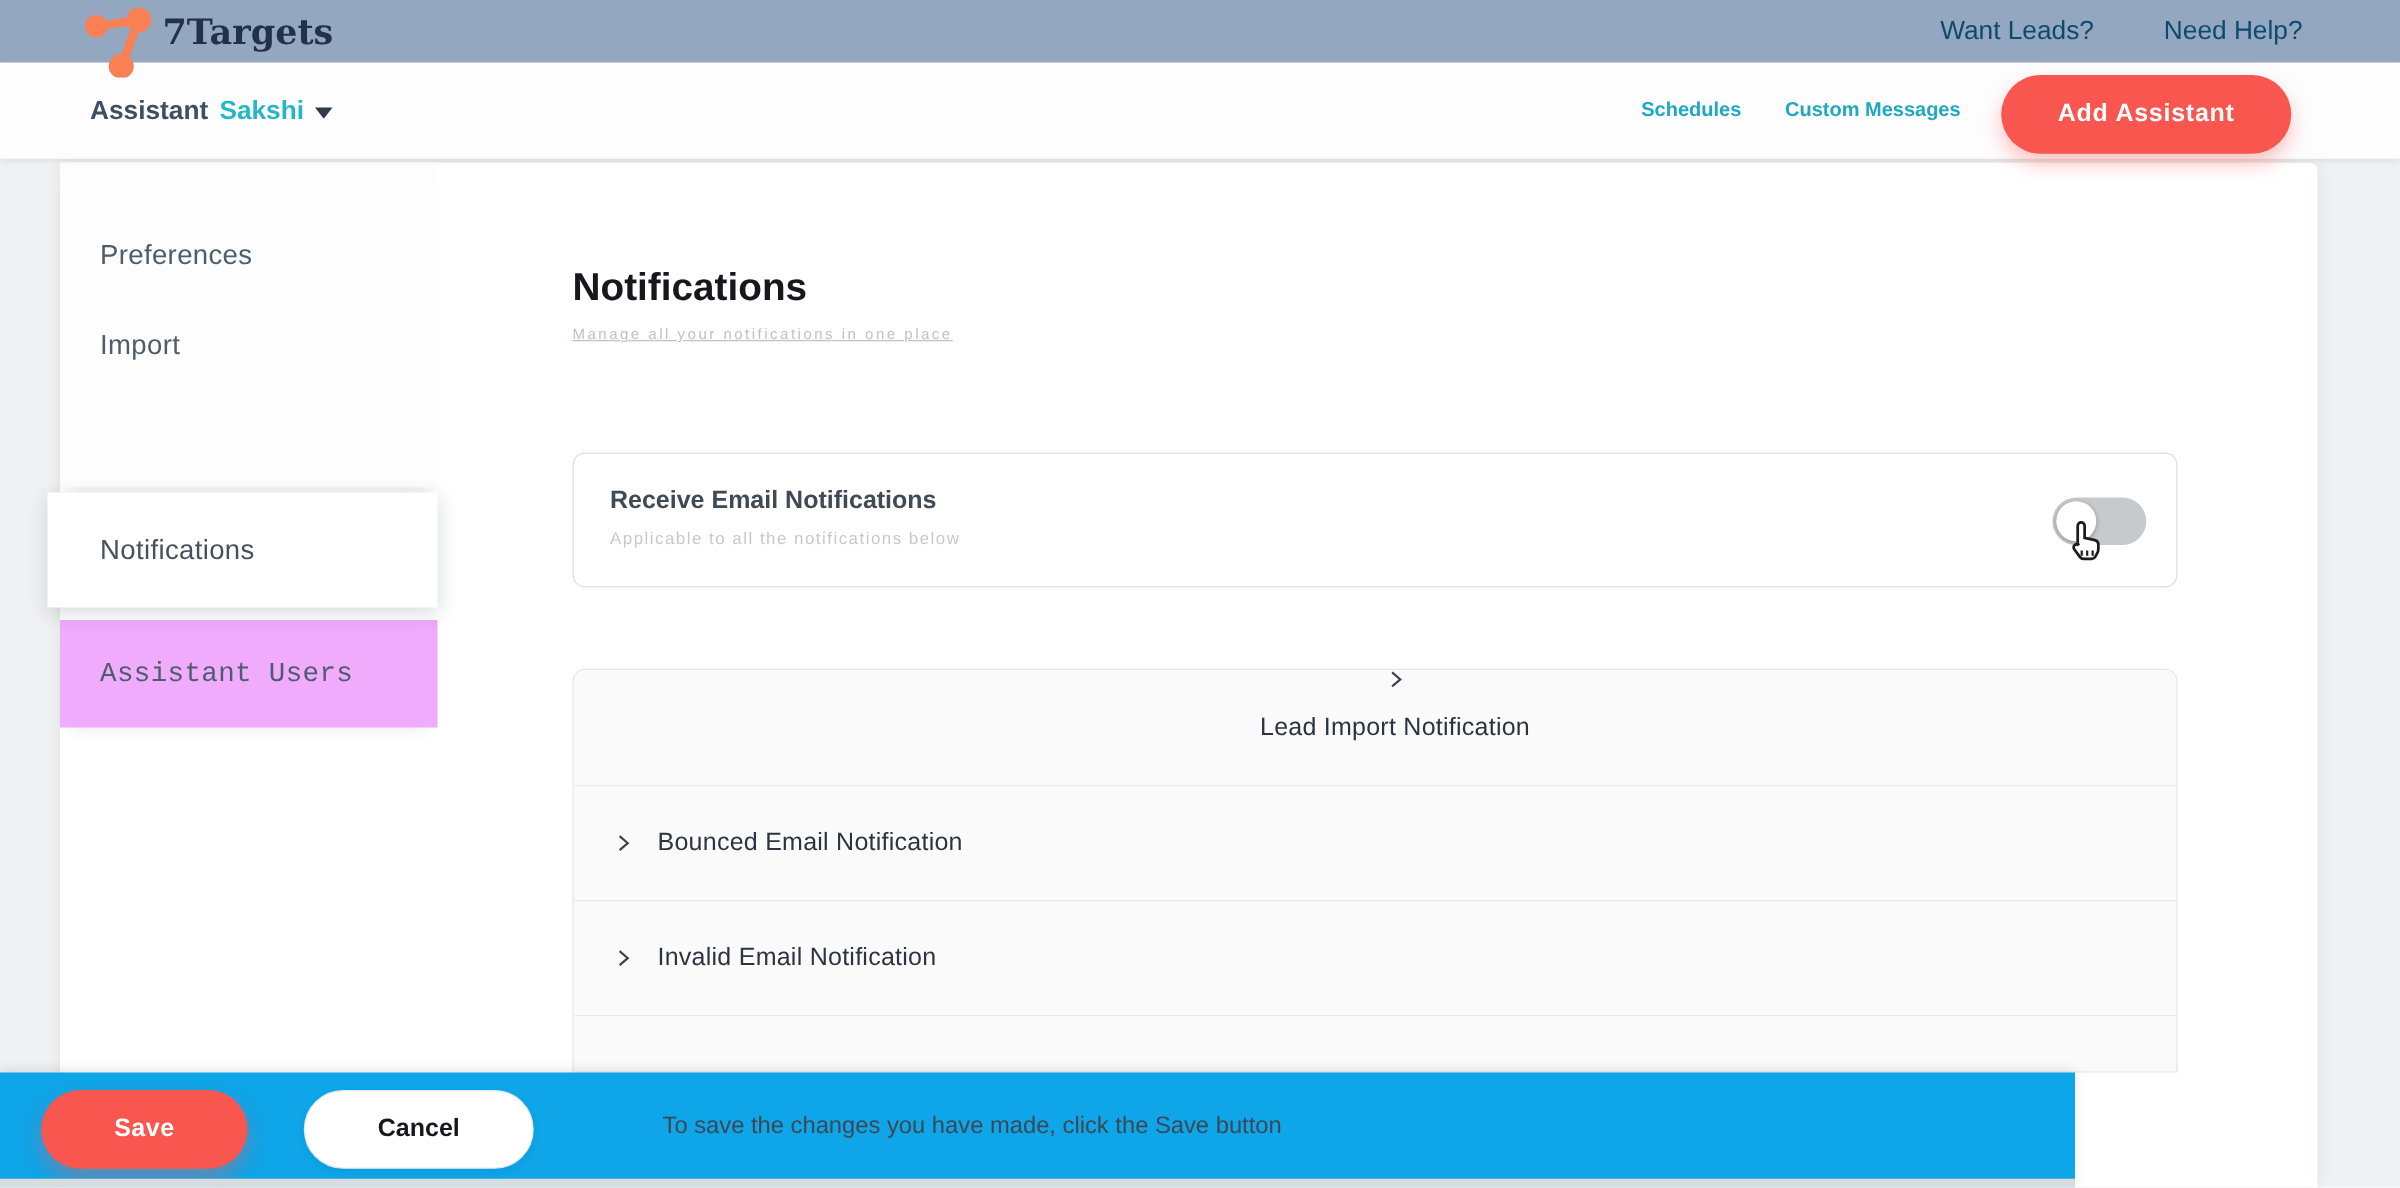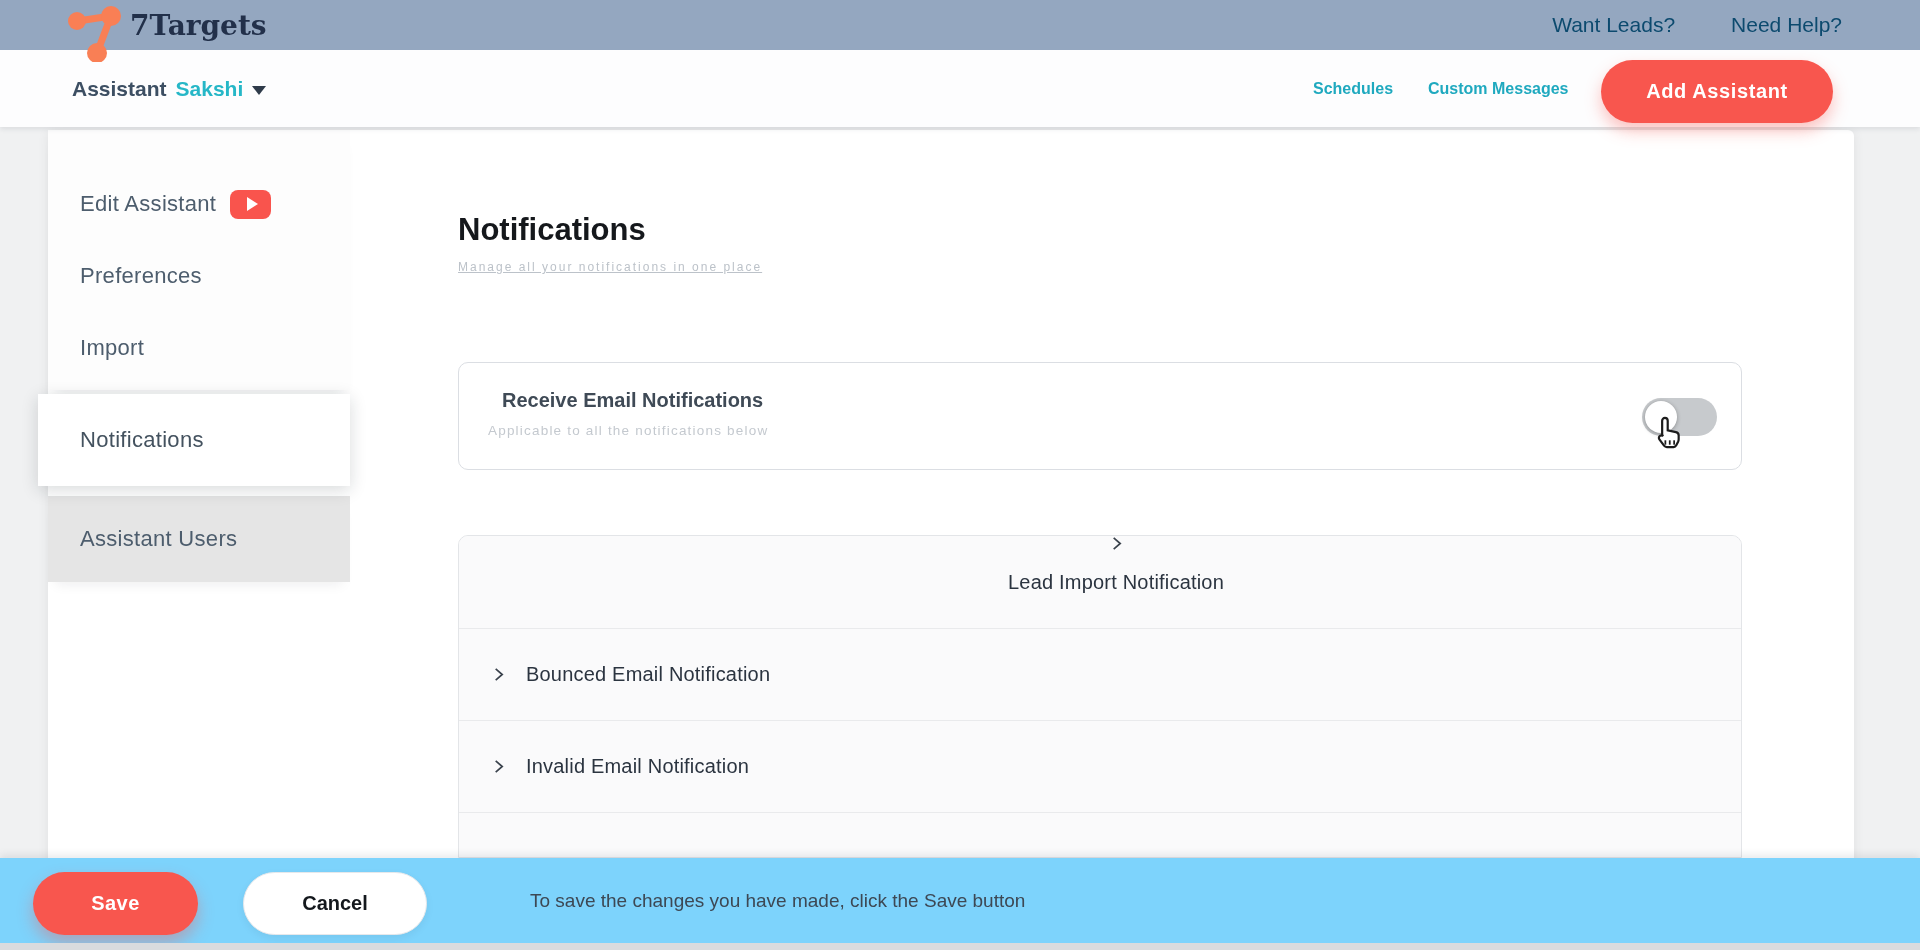--- a/index.html
+++ b/index.html
@@ -37,54 +37,54 @@
 
   
   .sidebar { position:absolute; left:0; top:0; width:302px; height:100%; }
   .sidebar-group-top { position:absolute; left:0; top:0; width:100%; height:260px; background:#fdfdfd;
                        box-shadow:0 10px 12px -8px rgba(20,30,40,0.10); padding-top:38px; }
   .sidebar-item { height:72px; display:flex; align-items:center; padding-left:32px;
                   font-size:22px; color:#4d5d6d; letter-spacing:0.3px; cursor:pointer; }
   .sidebar-item-active { position:absolute; left:-10px; top:264px; width:312px; height:92px; background:#ffffff;
                          display:flex; align-items:center; padding-left:42px; font-size:22px; color:#44525f;
                          letter-spacing:0.3px; box-shadow:0 4px 16px rgba(20,30,40,0.16); z-index:6; cursor:pointer; }
-  .sidebar-group-bottom { position:absolute; left:0; top:366px; width:100%; height:86px; background:#e5e5e5;
-                          box-shadow:0 10px 12px -8px rgba(20,30,40,0.08); }
+  .sidebar-group-bottom { position:absolute; left:0; top:366px; width:100%; height:86px; background:#f0abfc;
+                          box-shadow:0 10px 12px -8px rgba(20,30,40,0.08);font-family:Liberation Mono, monospace; }
   .yt-icon { display:inline-flex; align-items:center; justify-content:center; width:41px; height:29px;
              background:#f9544d; border-radius:8px; margin-left:14px; }
   .yt-icon .play { width:0; height:0; border-top:7px solid transparent; border-bottom:7px solid transparent;
                    border-left:11px solid #fff; margin-left:3px; }
 
   
   .main-pane { position:absolute; left:302px; top:0; right:0; height:100%; }
   .page-title { position:absolute; left:108px; top:82px; font-size:31px; font-weight:700; color:#15181c; }
   .page-subtitle { position:absolute; left:108px; top:130px; font-size:12px; color:#bcc2c9; letter-spacing:2px;text-decoration:underline; }
 
   .toggle-card { position:absolute; left:108px; top:232px; width:1284px; height:108px; background:#fff;
                  border:1px solid #dbdee3; border-radius:10px; }
-  .toggle-card-title { position:absolute; left:29px; top:26px; font-size:20px; font-weight:700; color:#3f4a56;margin-left:14px; }
+  .toggle-card-title { position:absolute; left:29px; top:26px; font-size:20px; font-weight:700; color:#3f4a56; }
   .toggle-card-sub { position:absolute; left:29px; top:60px; font-size:13.5px; color:#c4c9cf; letter-spacing:1.2px; }
   .toggle { position:absolute; right:24px; top:35px; width:75px; height:38px; background:#c7cacd; border-radius:19px; cursor:pointer; }
   .toggle-knob { position:absolute; left:3px; top:3px; width:32px; height:32px; background:#fff; border-radius:50%;
                  box-shadow:0 1px 4px rgba(0,0,0,0.3); }
 
   .accordion { position:absolute; left:108px; top:405px; width:1284px; height:323px; background:#fafafb;
                border:1px solid #e3e5e8; border-radius:10px 10px 0 0; overflow:hidden; }
   .accordion-row { height:92px; display:flex; align-items:center; padding-left:32px; gap:20px;
                    border-top:1px solid #e9eaec; cursor:pointer; background:#fafafb; }
   .accordion-row:first-child { border-top:none;flex-direction:column; }
   .accordion-row-label { font-size:20px; color:#2b3440; letter-spacing:0.2px; }
   .chev { width:15px; height:15px; flex:0 0 auto; }
   .accordion-partial { height:47px; border-top:1px solid #e9eaec; background:#fafafb; }
 
   
   .cursor { position:absolute; left:1650px; top:414px; width:36px; height:38px; z-index:50; pointer-events:none; }
 
   
-  .footer { position:absolute; left:0; bottom:0; width:1920px; height:92px; background:#7dd3fc;
+  .footer { position:absolute; left:0; bottom:0; width:1660px; height:92px; background:#0ea5e9;
             box-shadow:0 -3px 8px rgba(30,40,60,0.10); z-index:40; }
   .save-btn { position:absolute; left:33px; top:14px; width:165px; height:63px; background:#f8564e; border:none;
               border-radius:32px; color:#fff; font-family:"Liberation Sans",sans-serif; font-size:20px; font-weight:700;
               letter-spacing:0.4px; cursor:pointer; box-shadow:0 8px 16px rgba(248,86,78,0.38); }
   .cancel-btn { position:absolute; left:243px; top:14px; width:184px; height:63px; background:#fff; border:1px solid #e6e8eb;
                 border-radius:32px; color:#14181d; font-family:"Liberation Sans",sans-serif; font-size:20px; font-weight:700;
                 cursor:pointer; box-shadow:0 3px 8px rgba(0,0,0,0.06); }
   .footer-helper { position:absolute; left:530px; top:0; height:85px; line-height:85px; font-size:19px; color:#3d4854; }
   .footer-strip { position:absolute; left:0; bottom:0; width:100%; height:7px; background:#d9dbde; }
 </style>
@@ -116,26 +116,20 @@
     </div>
     <span class="subheader-link link-schedules">Schedules</span>
     <span class="subheader-link link-custom-messages">Custom Messages</span>
   </div>
   <button class="add-assistant-btn">Add Assistant</button>
 
   <div class="content-card">
 
     <div class="sidebar">
       <div class="sidebar-group-top">
-        <div class="sidebar-item">
-          <span>Edit Assistant</span>
-          <span class="yt-icon">
-              <span class="play"></span>
-            </span>
-        </div>
         <div class="sidebar-item">
           <span>Preferences</span>
         </div>
         <div class="sidebar-item">
           <span>Import</span>
         </div>
       </div>
       <div class="sidebar-item-active">
         <span>Notifications</span>
       </div>

